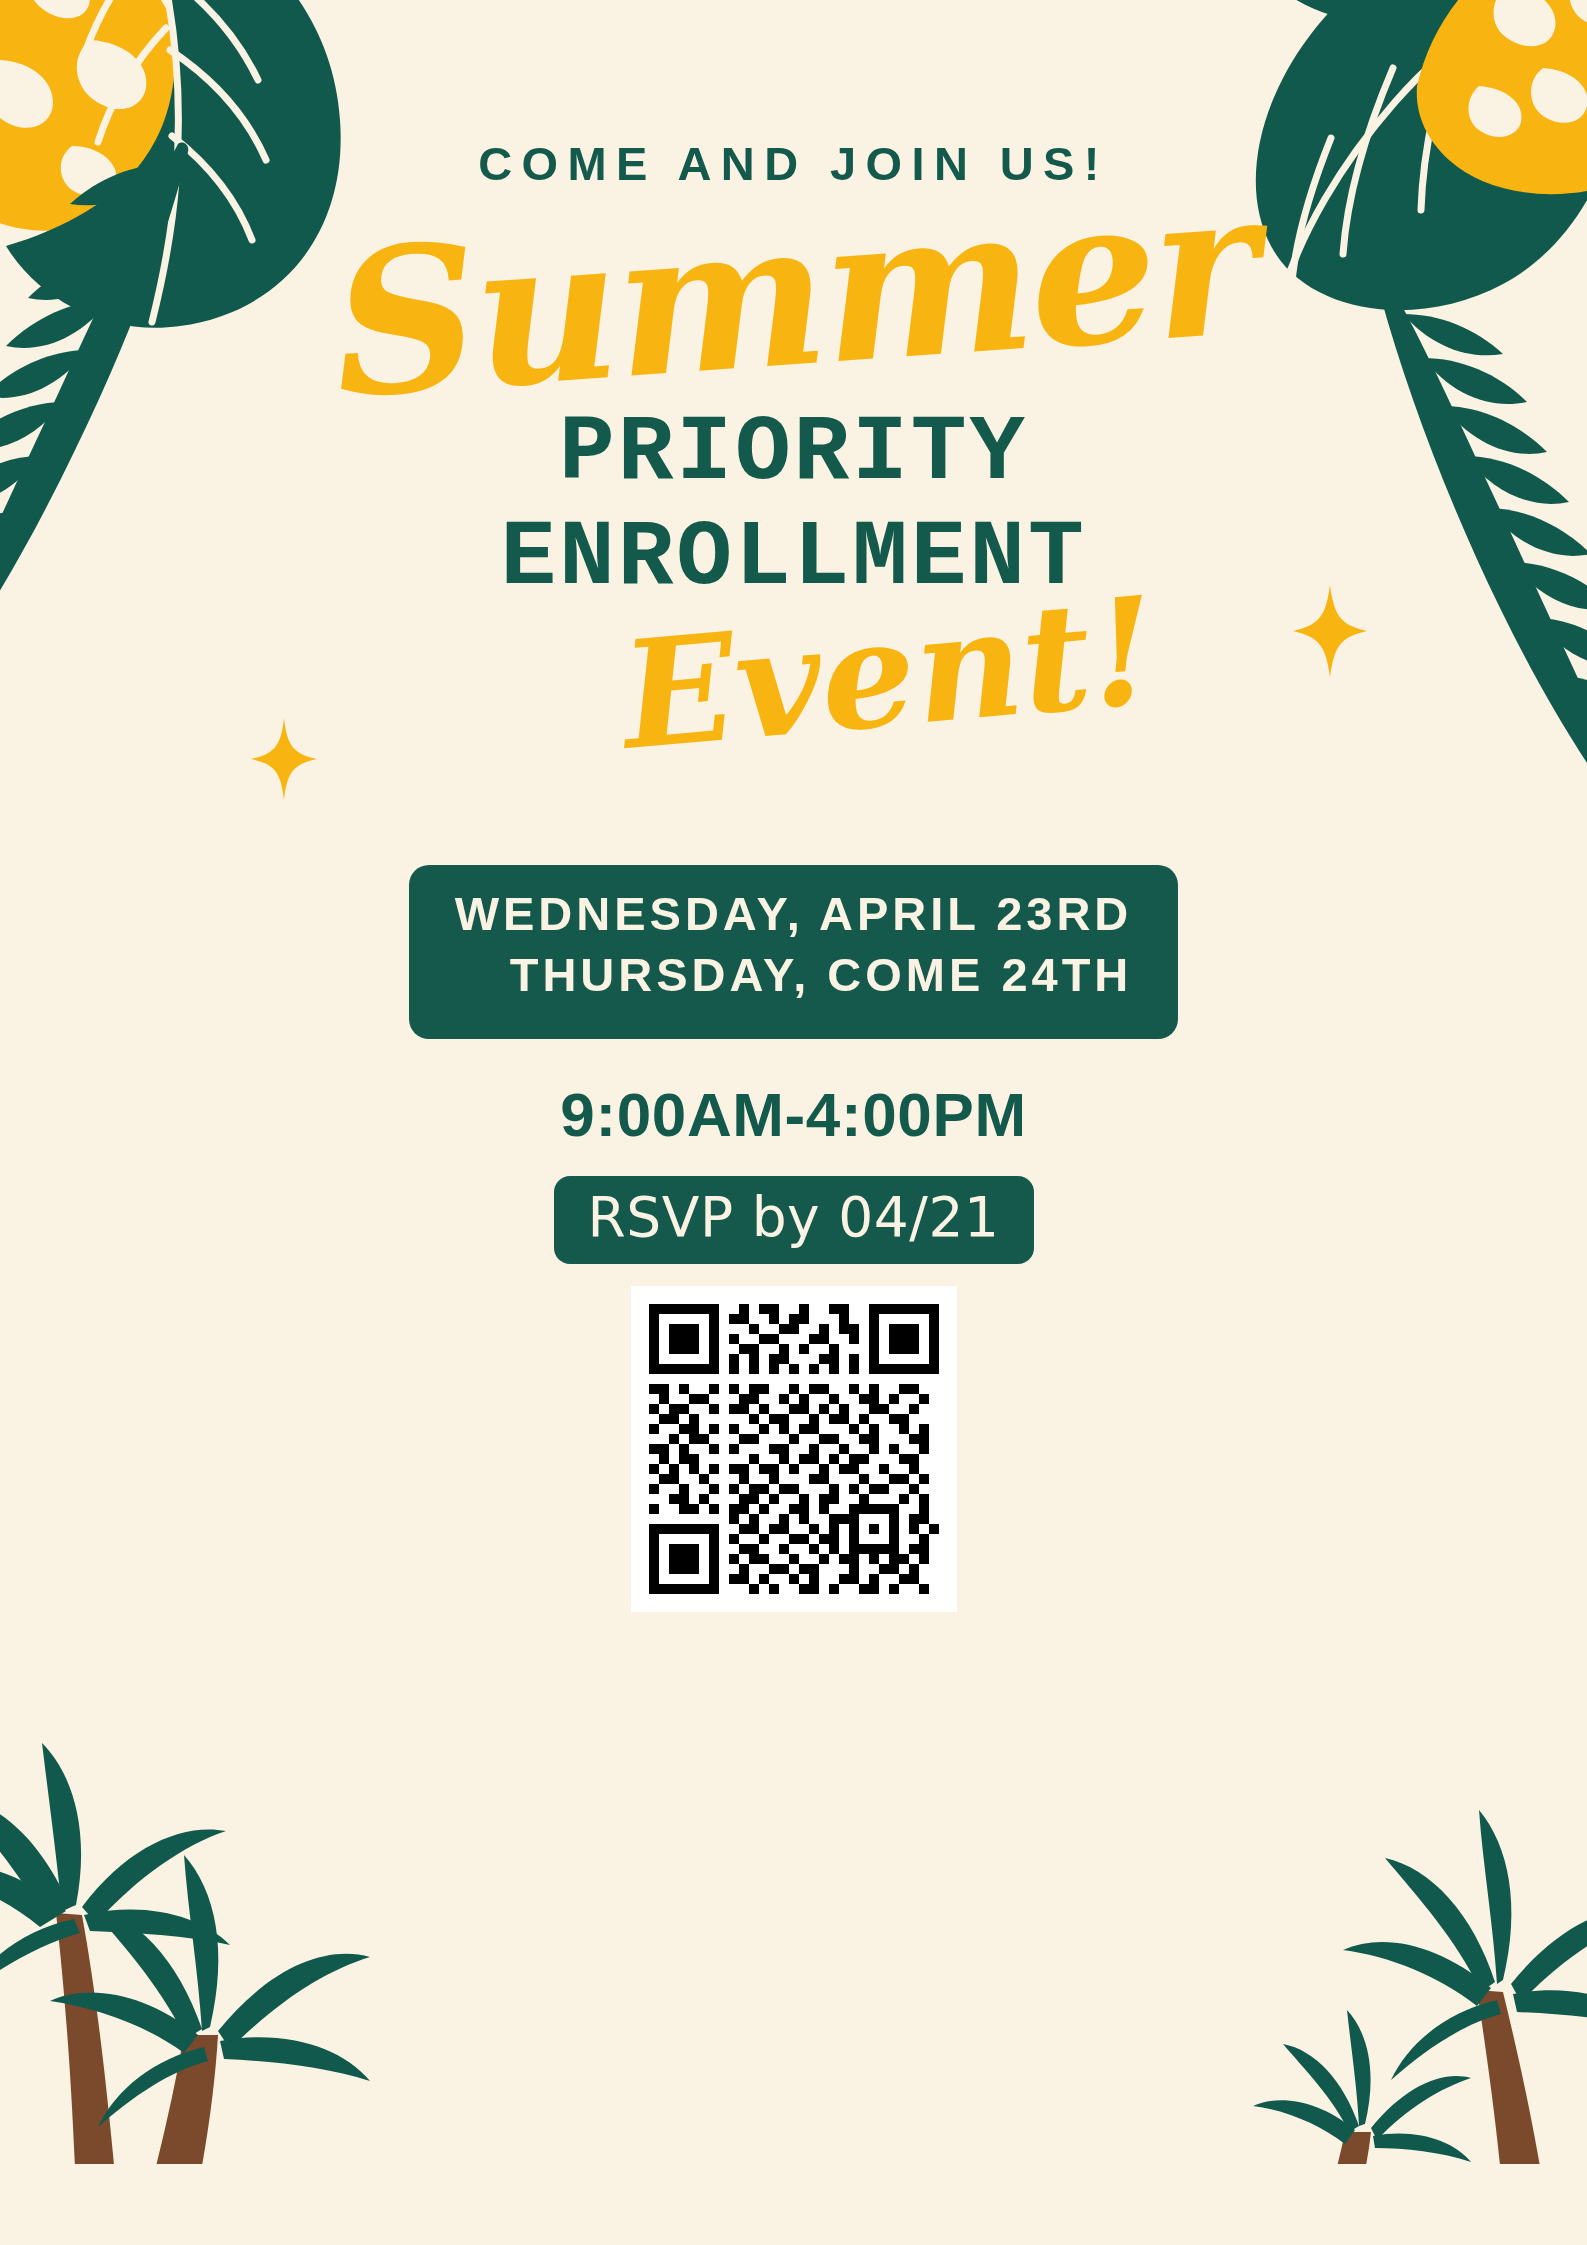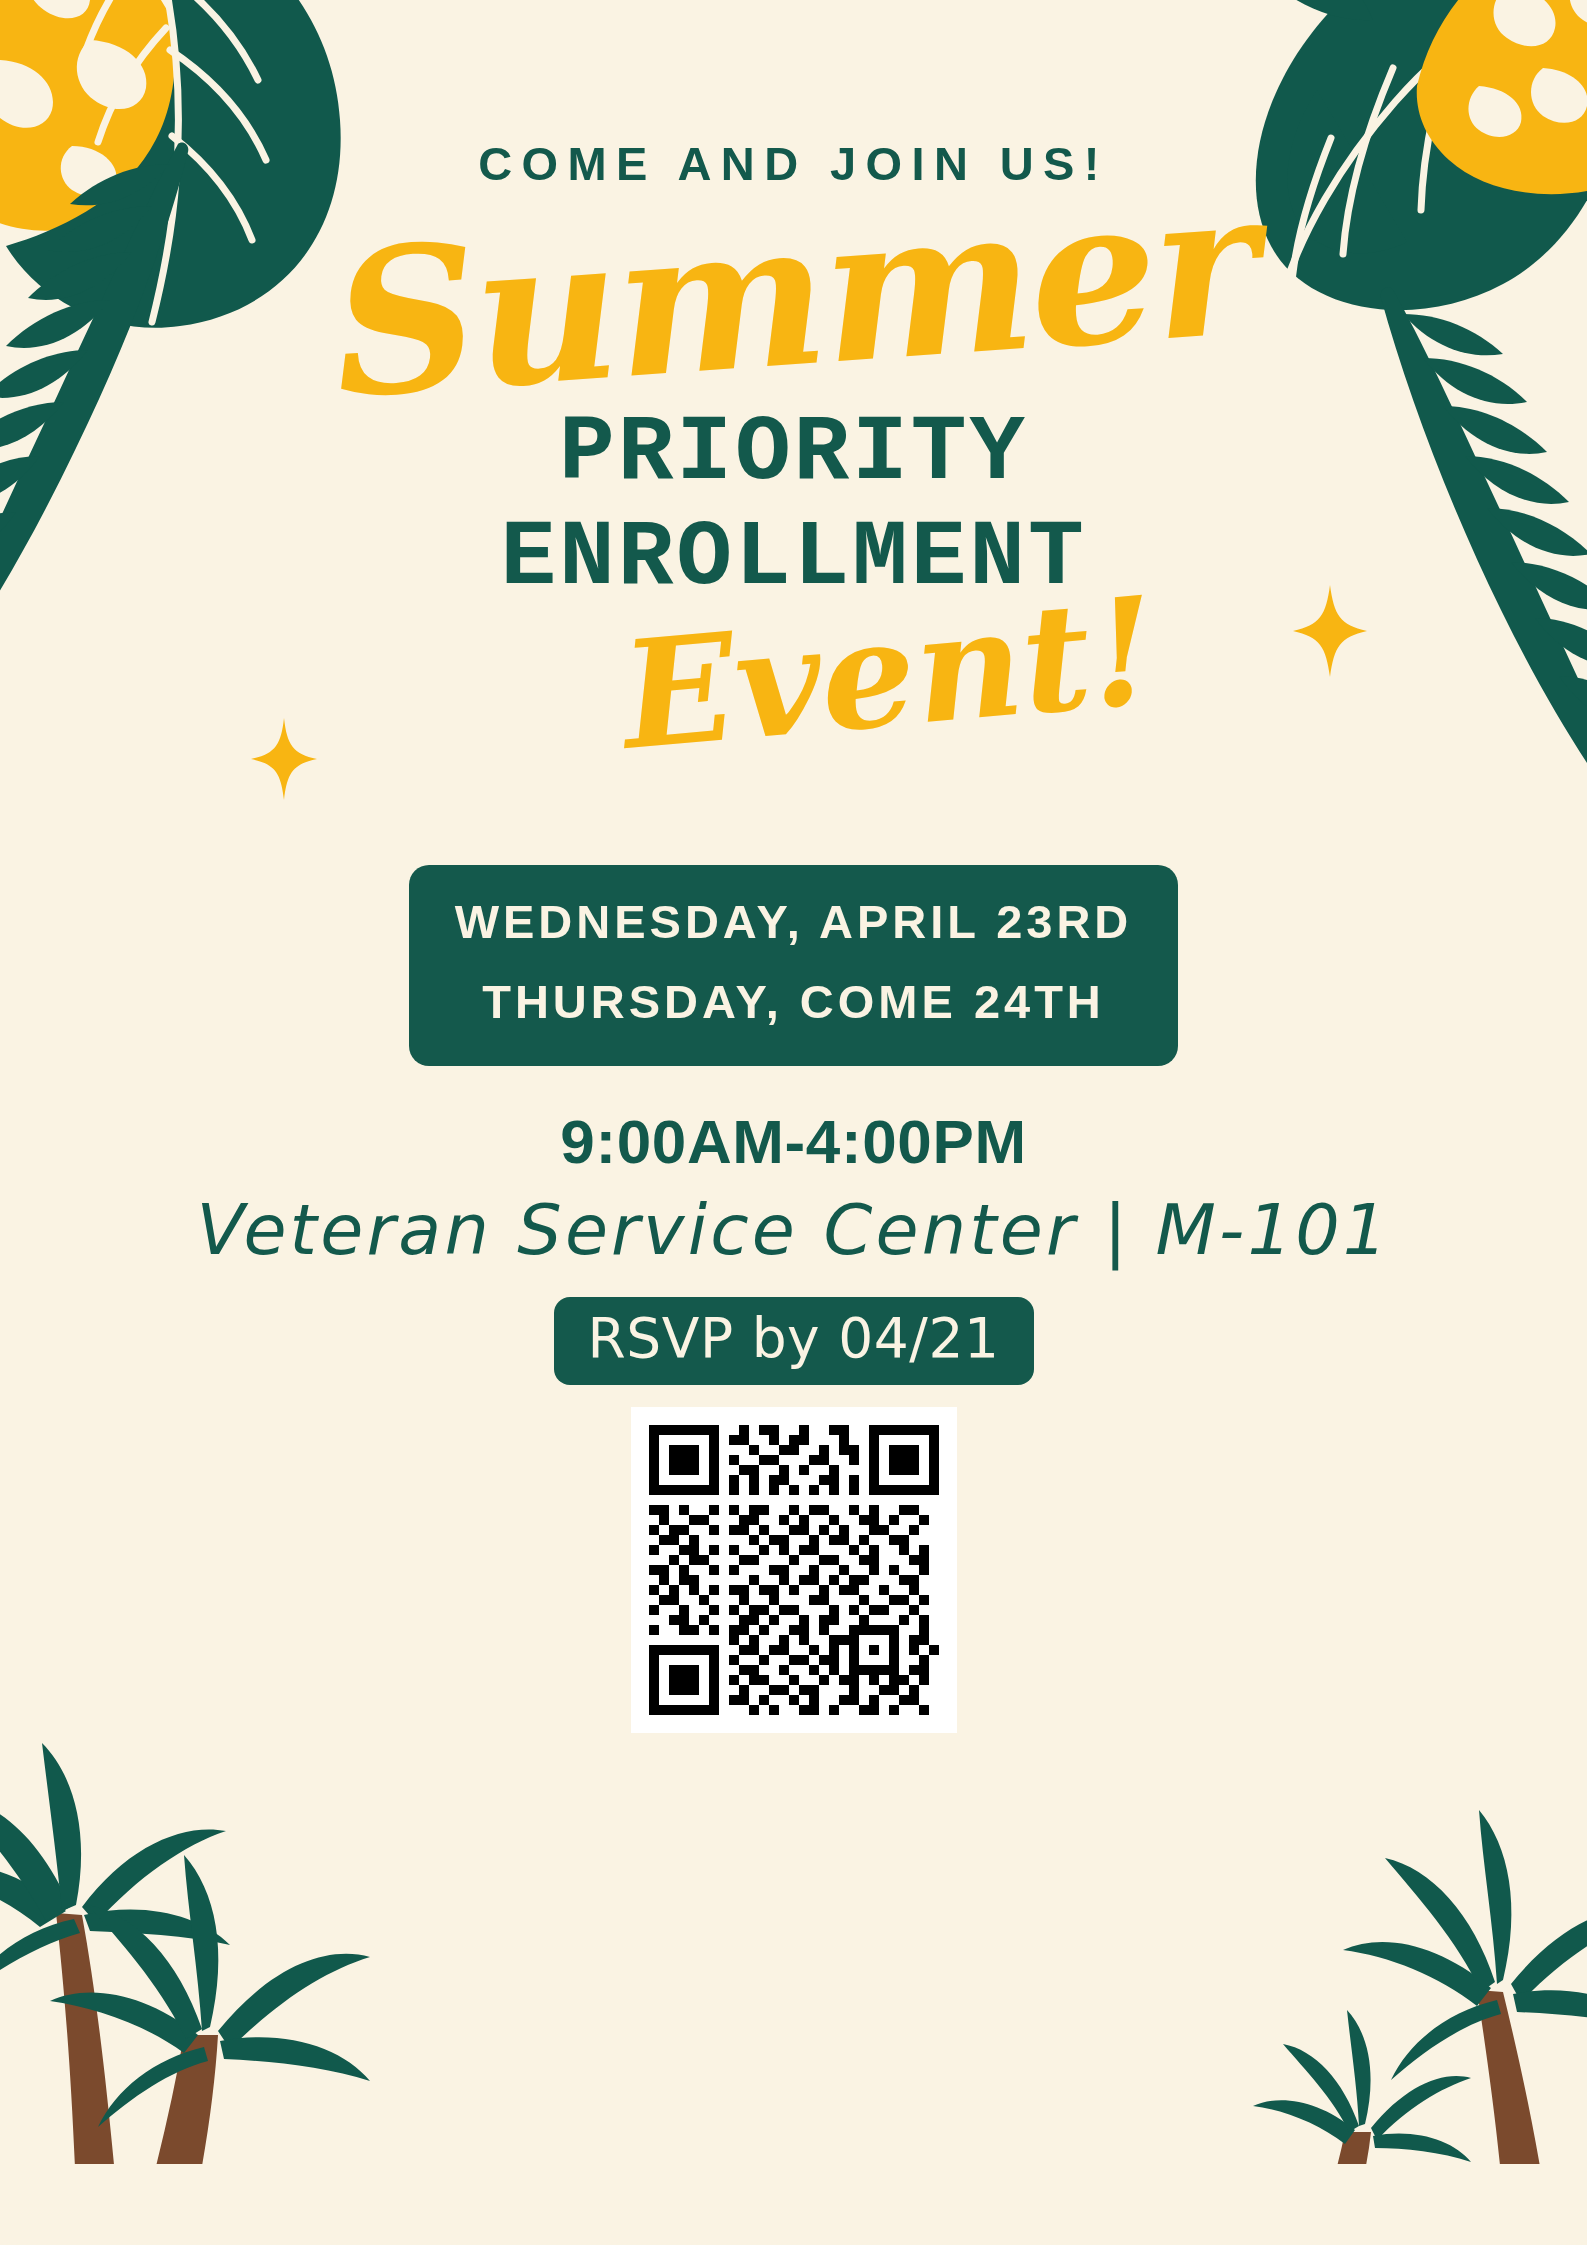--- a/index.html
+++ b/index.html
@@ -56,24 +56,23 @@
     font-size:148px;line-height:1;
     color:#F8B512;
     transform:rotate(-5deg);
     margin-top:-8px;margin-left:190px;
   }
 
   .date-box{
     margin-top:118px;
     background:#14594C;
     border-radius:20px;
-    padding:26px 46px 34px;
-    display:flex;flex-direction:column;align-items:center;
+    padding:18px 46px 34px;
+    display:flex;flex-direction:column;align-items:flex-end;
     min-width:620px;
-    gap:19px;
   }
   .date-line{
     font-family:"Liberation Sans", sans-serif;
     font-size:47px;font-weight:700;
     letter-spacing:.085em;
     color:#FAF3E3;
     line-height:1.30;
     white-space:nowrap;
   }
 
@@ -273,21 +272,20 @@
 
     <div class="script-event">Event!</div>
 
     <div class="date-box">
       <div class="date-line">WEDNESDAY, APRIL 23RD</div>
       <div class="date-line">THURSDAY, COME 24TH</div>
     </div>
 
     <div class="time">9:00AM-4:00PM</div>
 
-    <div class="location">Veteran Service Center | M-101</div>
 
     <div class="rsvp">
       <span>RSVP by 04/21</span>
     </div>
 
     <div class="qr-wrap">
       <svg viewBox="0 0 29 29" shape-rendering="crispEdges">
         <rect width="29" height="29" fill="#FFFFFF"></rect>
         <g fill="#000000">
 

